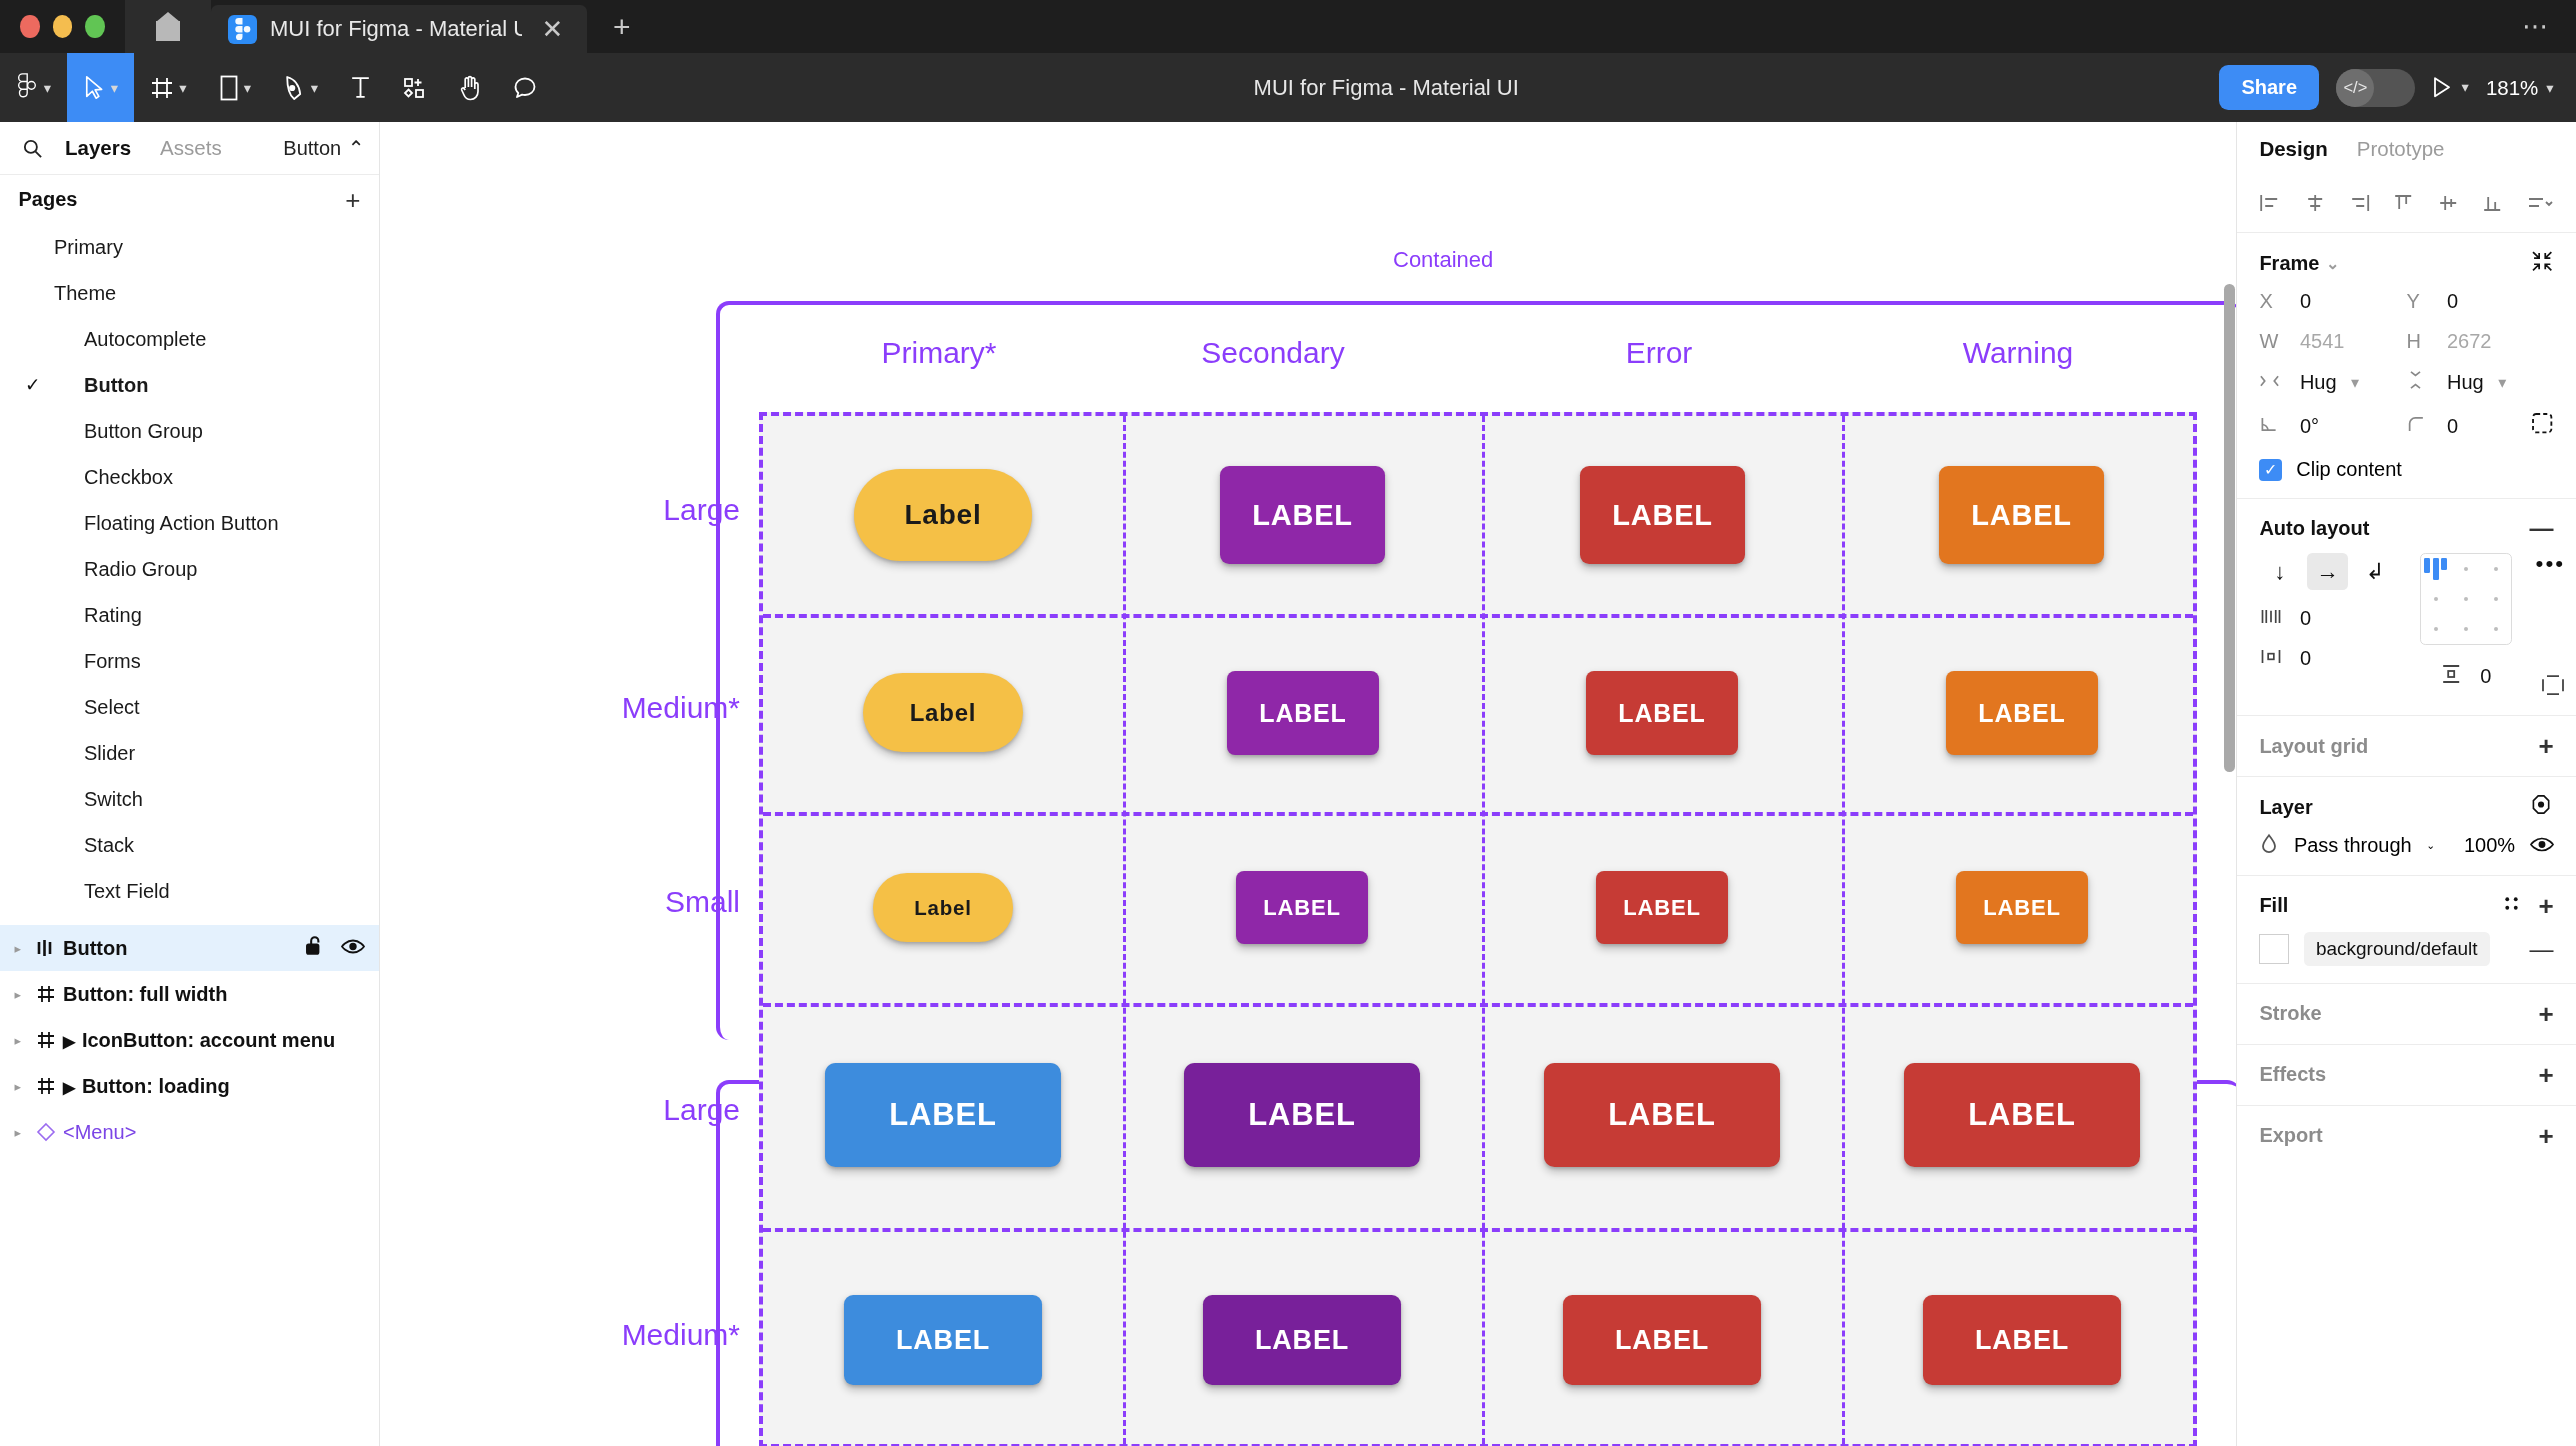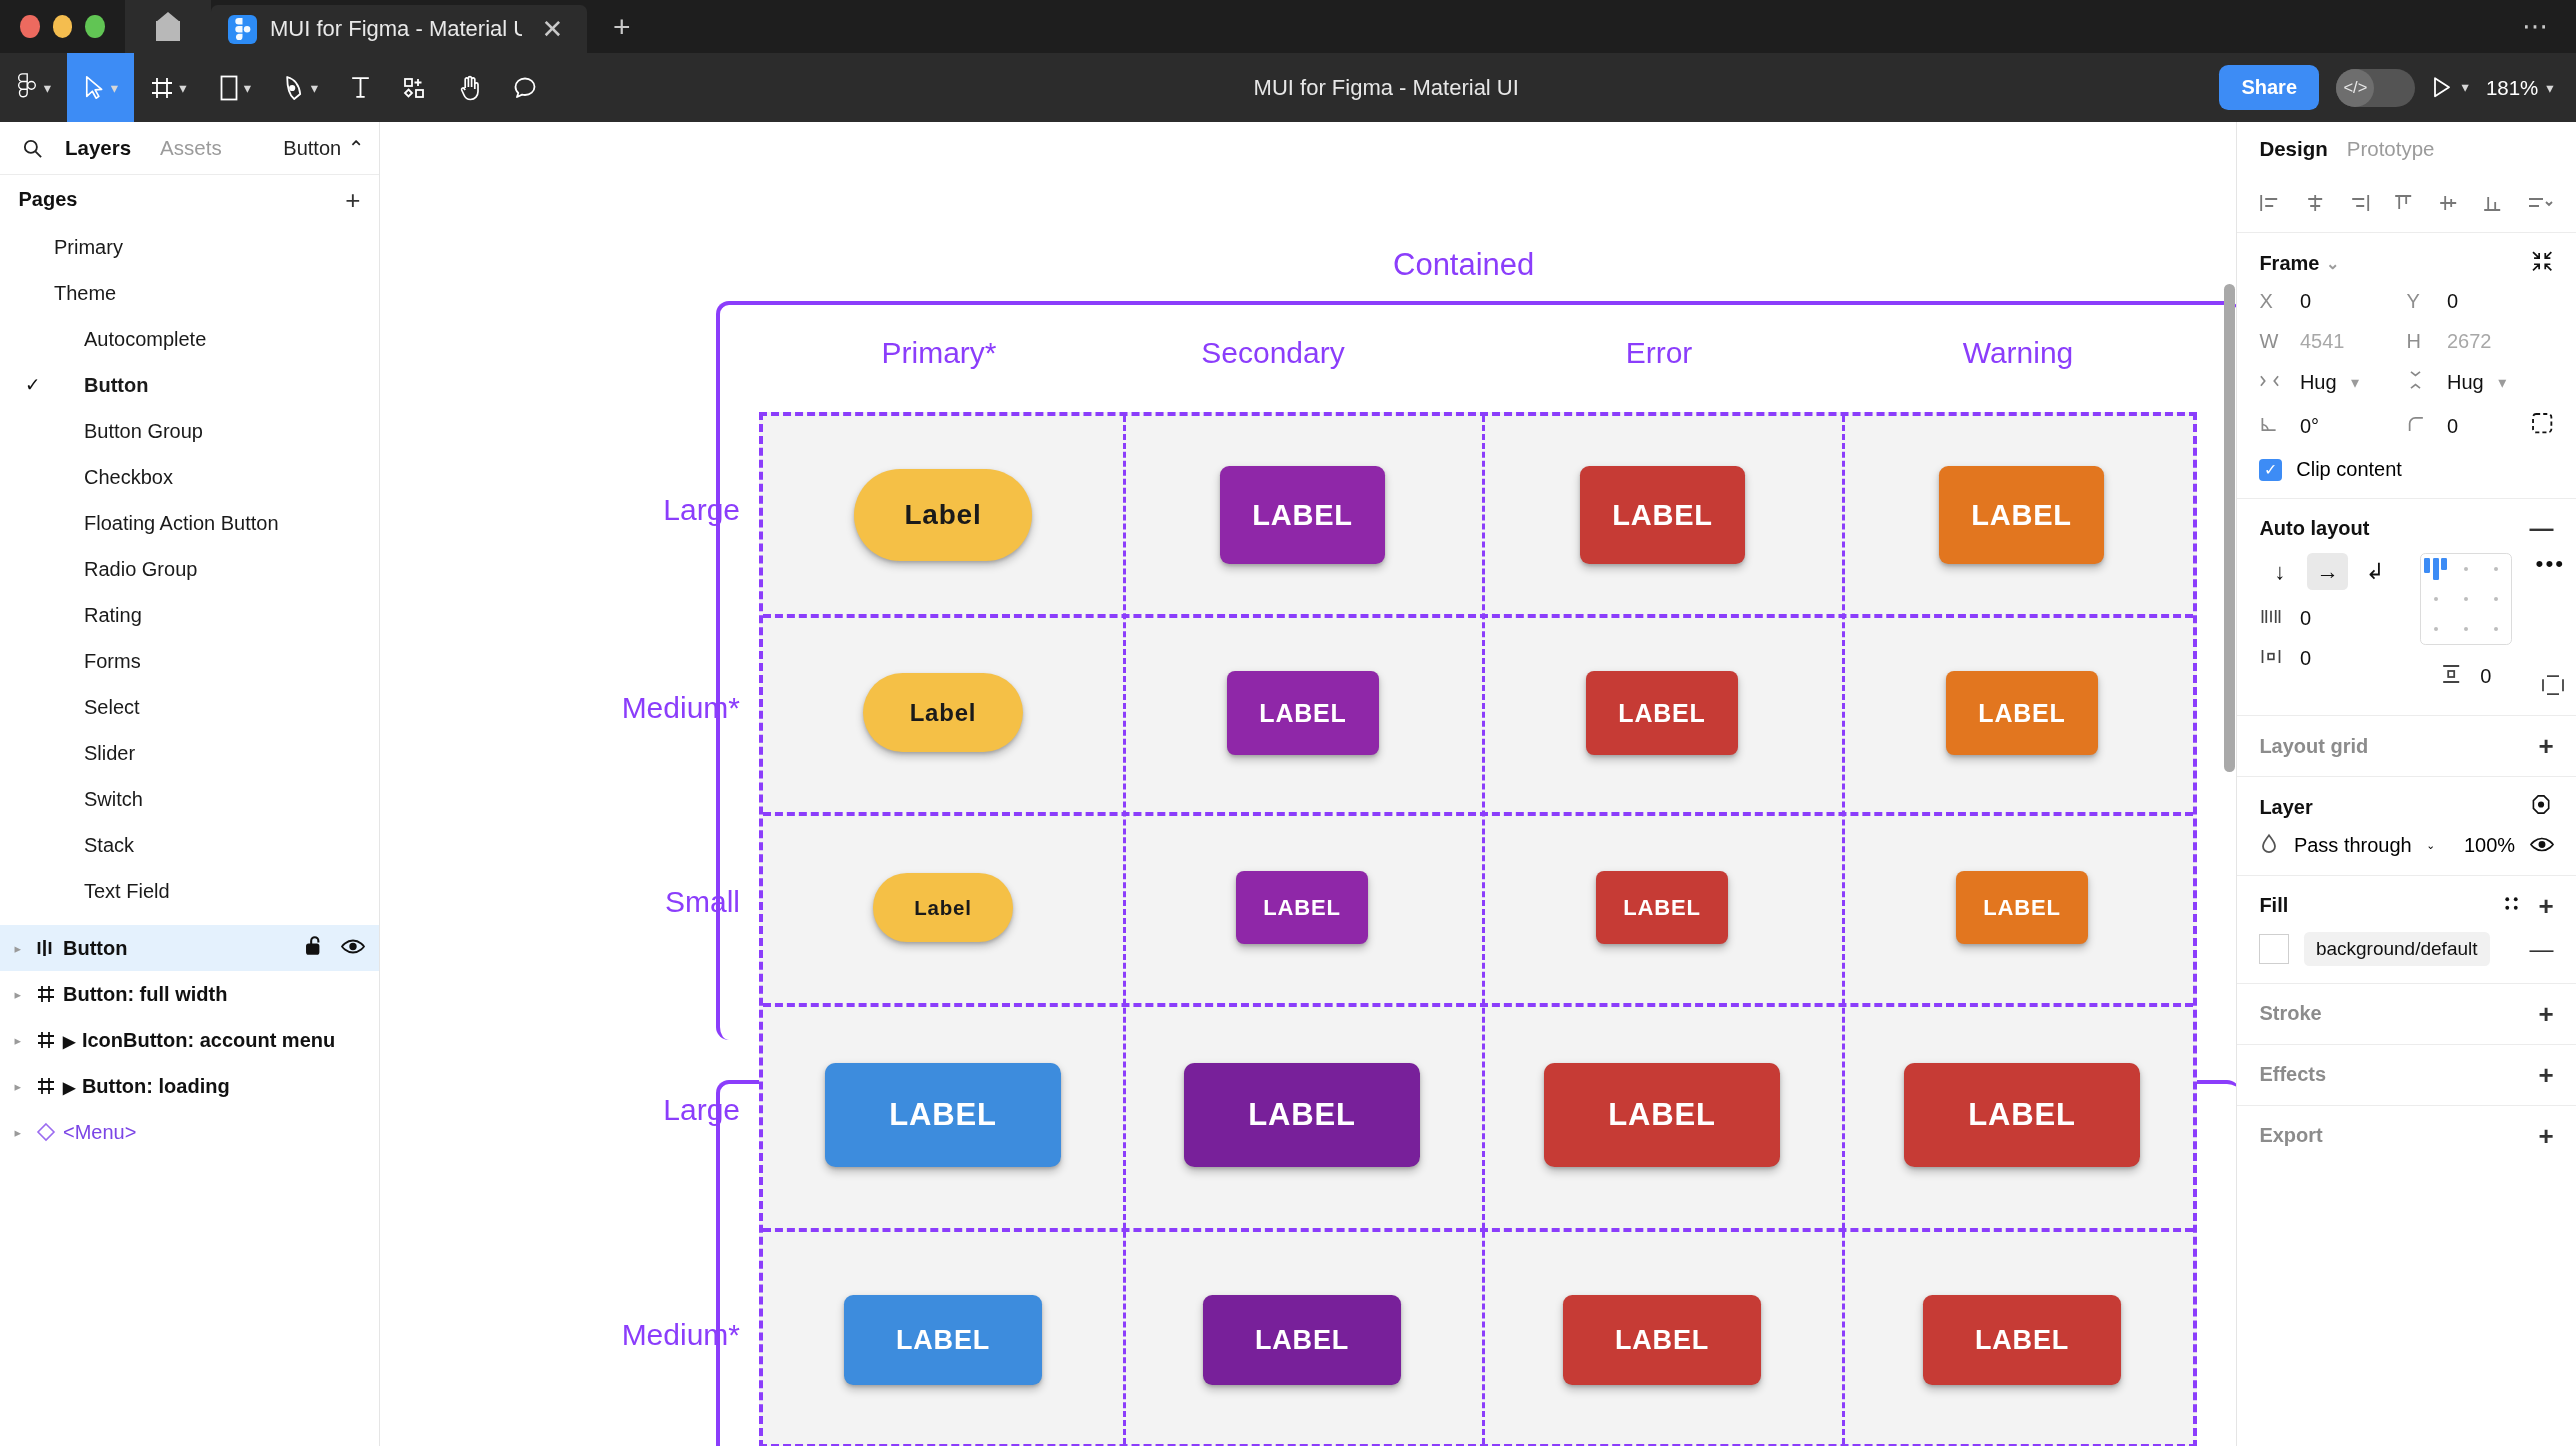--- a/index.html
+++ b/index.html
@@ -138,21 +138,21 @@
   .layer-row .right { margin-left: auto; display: flex; align-items: center; gap: 17px; }
   .caret-right { font-size: 16px; margin-right: 6.6px; }
 
   
   .canvas {
     position: absolute; top: 122px; left: 469px; width: 1767px; height: 1324px;
     background: #fff; overflow: hidden;
   }
   .container-title {
     position: absolute; top: 125px; left: 924px;
-    color: #8b3dfb; font-size: 31px; font-weight: 500; white-space: nowrap;
+    color: #8b3dfb; font-size: 22px; font-weight: 500; white-space: nowrap;
   }
   .outer-frame {
     position: absolute; left: 247px; top: 179px; width: 1524px; height: 739px;
     border: 4px solid #8b3dfb; border-radius: 13px;
     border-right: none; border-bottom: none;
   }
   .outer-frame2 {
     position: absolute; left: 247px; top: 958px; width: 1524px; height: 501px;
     border: 4px solid #8b3dfb; border-radius: 13px;
     border-right: none; border-bottom: none;
@@ -190,21 +190,21 @@
     box-shadow: 0 4.6px 8.6px rgba(0,0,0,0.22), 0 2px 3.3px rgba(0,0,0,0.16);
     white-space: nowrap;
   }
 
   
   .rpanel {
     position: absolute; top: 122px; left: 2236px; width: 340px; height: 1324px;
     background: #fff; border-left: 0.7px solid #e5e5e5;
   }
   .rp-tabs {
-    height: 54px; display: flex; align-items: center; gap: 19px; padding: 0 22.4px;
+    height: 54px; display: flex; align-items: center; gap: 29px; padding: 0 22.4px;
   }
   .rp-tab { font-size: 20.5px; color: #9b9b9b; }
   .rp-tab.active { color: #111; font-weight: 700; }
   .rp-alignrow {
     height: 57px; display: flex; align-items: center; justify-content: space-between;
     padding: 0 22.4px; border-bottom: 0.7px solid #ececec;
   }
   .rp-section { padding: 17px 22.4px; border-bottom: 0.7px solid #ececec; }
   .rp-section.nb { border-bottom: none; }
   .rp-secthead {

